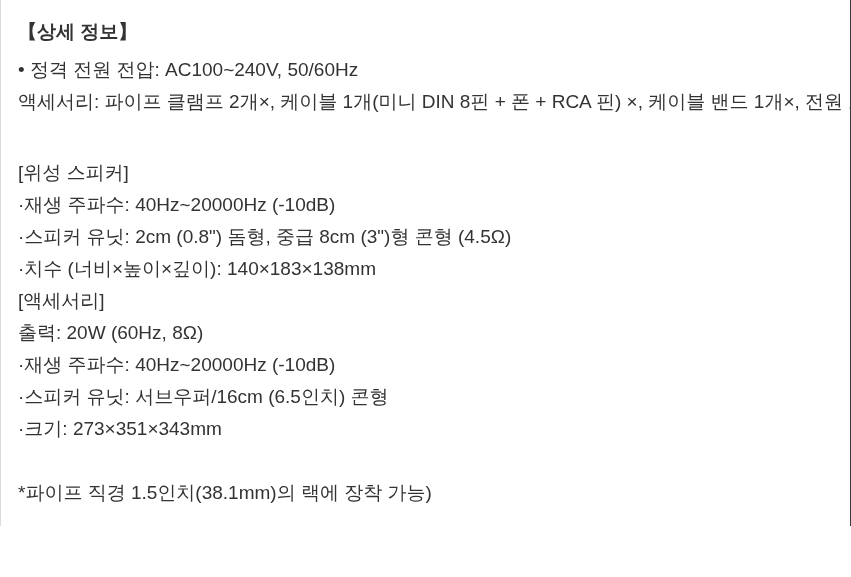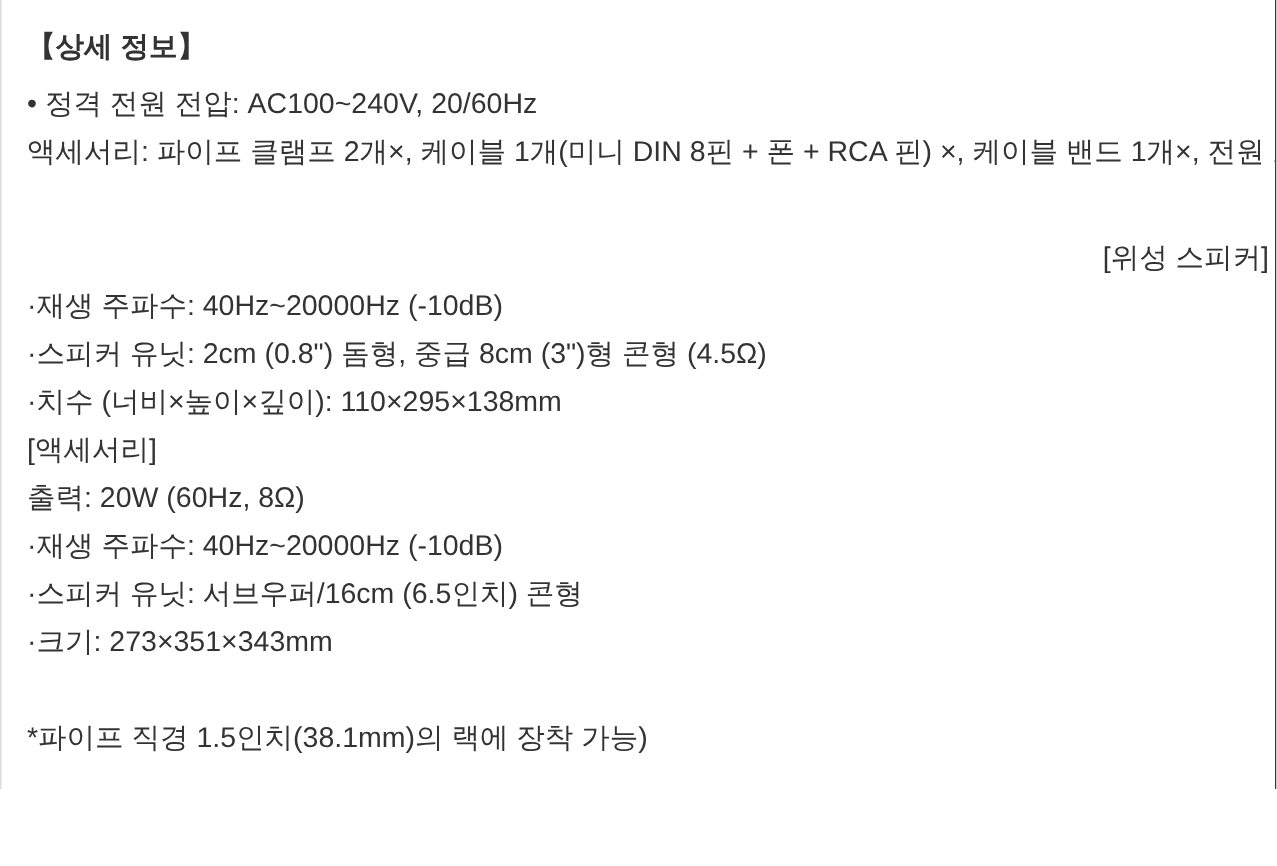--- a/index.html
+++ b/index.html
@@ -25,47 +25,46 @@
   .line {
     height: 32px;
     white-space: nowrap;
   }
   .doc-title {
     font-weight: bold;
     margin-bottom: 6px;
   }
   .sat-header {
     margin-top: 7px;
-    text-align: right;
   }
   .spacer {
     height: 32px;
   }
 </style>
 </head>
 <body>
 
 <div class="page">
 
   <div class="line doc-title">【상세 정보】</div>
 
-  <div class="line">• 정격 전원 전압: AC100~240V, 20/60Hz</div>
+  <div class="line">• 정격 전원 전압: AC100~240V, 50/60Hz</div>
 
   <div class="line">액세서리: 파이프 클램프 2개×, 케이블 1개(미니 DIN 8핀 + 폰 + RCA 핀) ×, 케이블 밴드 1개×, 전원 코드 1개</div>
 
   <div class="spacer"></div>
 
   <div class="line sat-header">[위성 스피커]</div>
 
 
   <div class="line">·재생 주파수: 40Hz~20000Hz (-10dB)</div>
 
   <div class="line">·스피커 유닛: 2cm (0.8") 돔형, 중급 8cm (3")형 콘형 (4.5Ω)</div>
 
-  <div class="line">·치수 (너비×높이×깊이): 110×295×138mm</div>
+  <div class="line">·치수 (너비×높이×깊이): 140×183×138mm</div>
 
 
   <div class="line">[액세서리]</div>
 
   <div class="line">출력: 20W (60Hz, 8Ω)</div>
 
   <div class="line">·재생 주파수: 40Hz~20000Hz (-10dB)</div>
 
   <div class="line">·스피커 유닛: 서브우퍼/16cm (6.5인치) 콘형</div>
 

